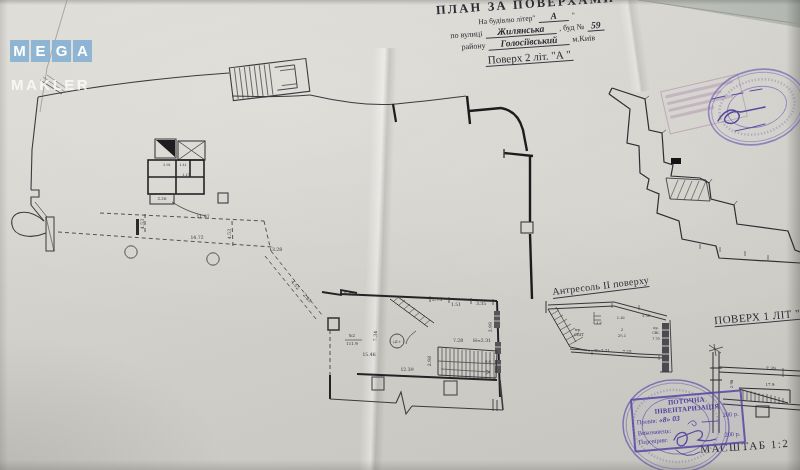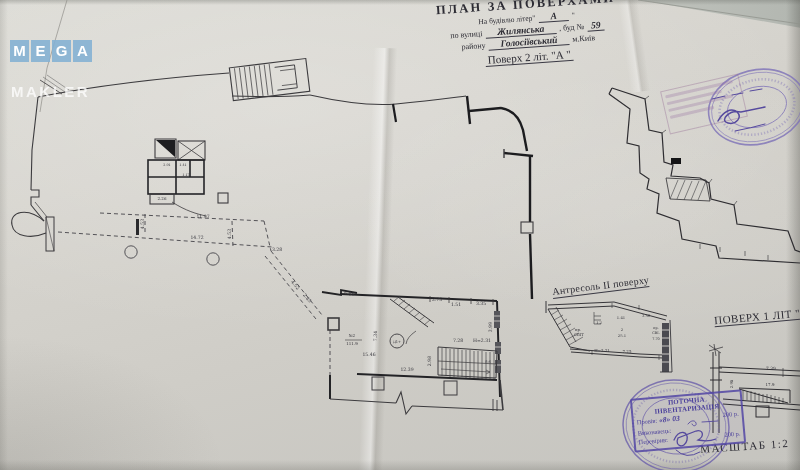--- a/index.html
+++ b/index.html
@@ -24,21 +24,21 @@
 
   svg.plan{position:absolute;left:0;top:0;z-index:1;}
   svg.sig{position:absolute;left:0;top:0;z-index:3;pointer-events:none;}
   .ui{z-index:2;}
 
   
   .wm{position:absolute;left:10px;top:40px;z-index:2;}
   .wm-row{display:flex;gap:2px;}
   .wm-cell{width:19px;height:22px;background:rgba(131,177,211,.88);color:#fff;
     font:700 15px/22px "Liberation Sans",sans-serif;text-align:center;}
-  .wm-sub{margin-top:21px;color:rgba(255,255,255,.75);font:700 15px "Liberation Sans",sans-serif;
+  .wm-sub{margin-top:14px;color:rgba(255,255,255,.75);font:700 15px "Liberation Sans",sans-serif;
     letter-spacing:2.5px;padding-left:1px;}
 
   
   .header{position:absolute;left:400px;top:3px;width:252px;transform:rotate(-4deg);
     transform-origin:40px 10px;color:#2d2c34;z-index:2;}
   .h-title{font-size:12.5px;font-weight:600;letter-spacing:2.2px;text-align:center;white-space:nowrap;}
   .h-line{display:flex;justify-content:center;align-items:baseline;gap:3px;white-space:nowrap;margin-top:1px;}
   .f7{font-size:7.5px;} .f8{font-size:8px;}
   .hw{font-style:italic;font-weight:600;font-size:9.5px;}
   .uv{border-bottom:0.8px solid #3a3944;padding:0 12px;}

